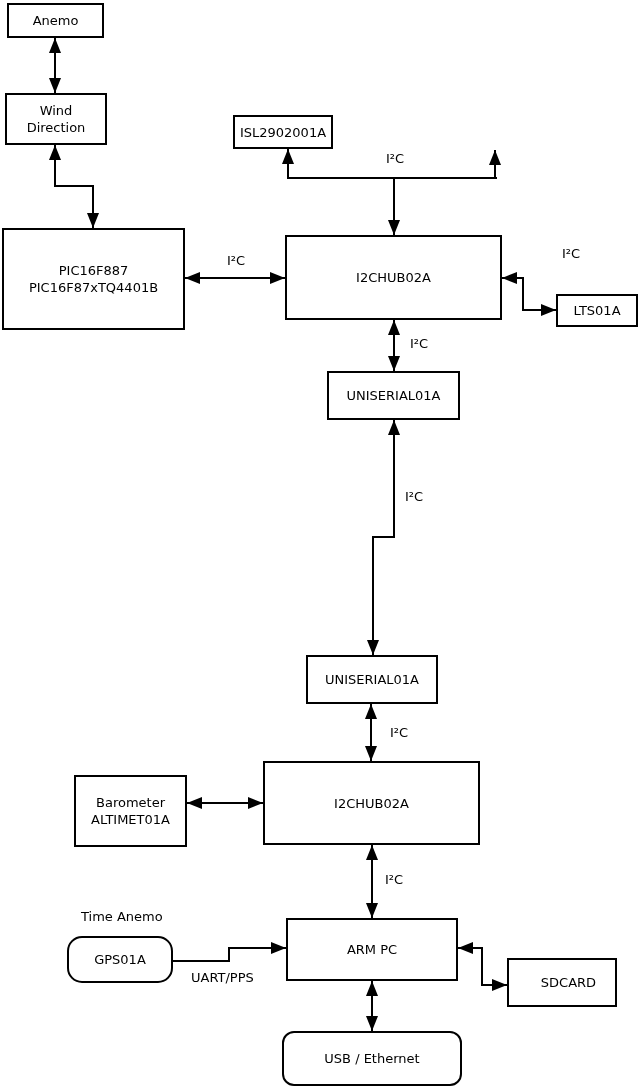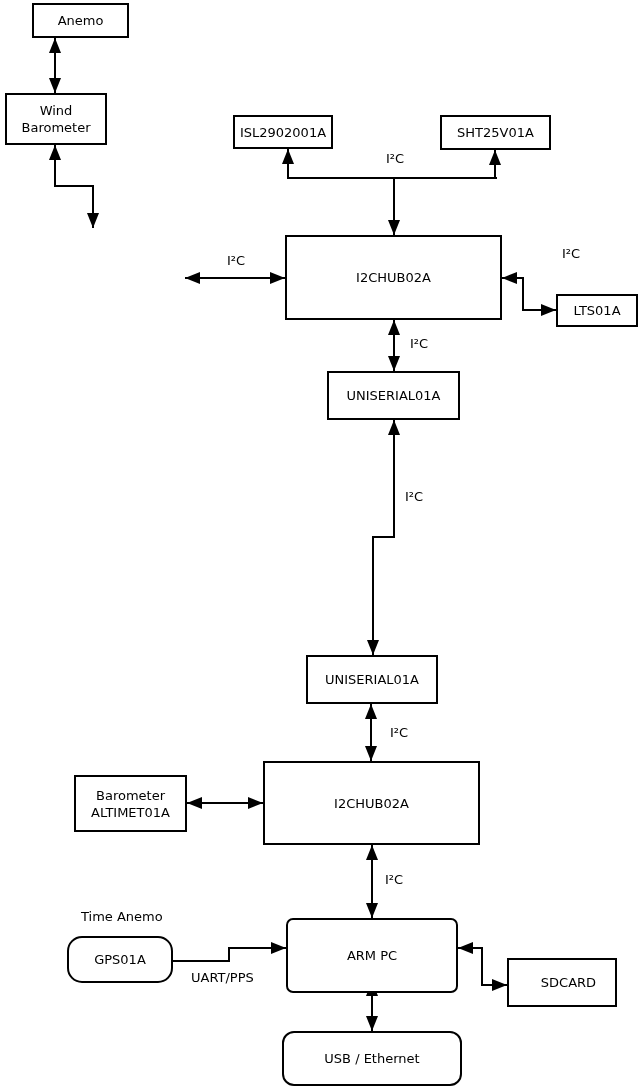--- a/index.html
+++ b/index.html
@@ -90,56 +90,57 @@
     <div class="seg" style="left: 228px; top: 947px; width: 58px; height: 2px;"></div>
     <div class="arrow arrow-right" style="left: 271px; top: 942px;"></div>
     <div class="seg" style="left: 458px; top: 947px; width: 25px; height: 2px;"></div>
     <div class="seg" style="left: 481px; top: 947px; width: 2px; height: 39px;"></div>
     <div class="seg" style="left: 481px; top: 984px; width: 26px; height: 2px;"></div>
     <div class="arrow arrow-left" style="left: 458px; top: 942px;"></div>
     <div class="arrow arrow-right" style="left: 492px; top: 979px;"></div>
     <div class="seg" style="left: 371px; top: 981px; width: 2px; height: 50px;"></div>
     <div class="arrow arrow-up" style="left: 366px; top: 981px;"></div>
     <div class="arrow arrow-down" style="left: 366px; top: 1016px;"></div>
-    <div class="node" style="left: 7px; top: 3px; width: 97px; height: 35px; margin-left: 25px;">
+    <div class="node" style="left: 7px; top: 3px; width: 97px; height: 35px;">
       <span class="node-label">Anemo</span>
     </div>
     <div class="node" style="left: 5px; top: 93px; width: 102px; height: 52px;">
       <span class="node-label">Wind
-Barometer</span>
+Direction</span>
+    </div>
+    <div class="node" style="left: 2px; top: 228px; width: 183px; height: 102px;">
+      <span class="node-label">PIC16F887
+PIC16F87xTQ4401B</span>
     </div>
     <div class="node" style="left: 233px; top: 115px; width: 100px; height: 34px;">
       <span class="node-label">ISL2902001A</span>
-    </div>
-    <div class="node" style="left: 440px; top: 115px; width: 111px; height: 35px;">
-      <span class="node-label">SHT25V01A</span>
     </div>
     <div class="node" style="left: 285px; top: 235px; width: 217px; height: 85px;">
       <span class="node-label">I2CHUB02A</span>
     </div>
     <div class="node" style="left: 556px; top: 294px; width: 82px; height: 33px;">
       <span class="node-label">LTS01A</span>
     </div>
     <div class="node" style="left: 327px; top: 371px; width: 133px; height: 49px;">
       <span class="node-label">UNISERIAL01A</span>
     </div>
     <div class="node" style="left: 306px; top: 655px; width: 132px; height: 49px;">
       <span class="node-label">UNISERIAL01A</span>
     </div>
     <div class="node" style="left: 263px; top: 761px; width: 217px; height: 84px;">
       <span class="node-label">I2CHUB02A</span>
     </div>
-    <div class="node" style="left: 74px; top: 775px; width: 113px; height: 57px;">
+    <div class="node" style="left: 74px; top: 775px; width: 113px; height: 72px;">
       <span class="node-label">Barometer
 ALTIMET01A</span>
     </div>
     <div class="node" style="left: 67px; top: 936px; width: 106px; height: 47px; border-radius: 15px;">
       <span class="node-label">GPS01A</span>
     </div>
-    <div class="node" style="left: 286px; top: 918px; width: 172px; height: 75px; border-radius: 7px;">
+    <div class="node" style="left: 286px; top: 918px; width: 172px; height: 63px;">
       <span class="node-label">ARM PC</span>
     </div>
     <div class="node" style="left: 507px; top: 958px; width: 110px; height: 49px; padding-left: 13px;">
       <span class="node-label">SDCARD</span>
     </div>
     <div class="node" style="left: 282px; top: 1031px; width: 180px; height: 55px; border-radius: 12px;">
       <span class="node-label">USB / Ethernet</span>
     </div>
     <div class="flabel" style="left: 386px; top: 151px;">I²C</div>
     <div class="flabel" style="left: 227px; top: 253px;">I²C</div>

